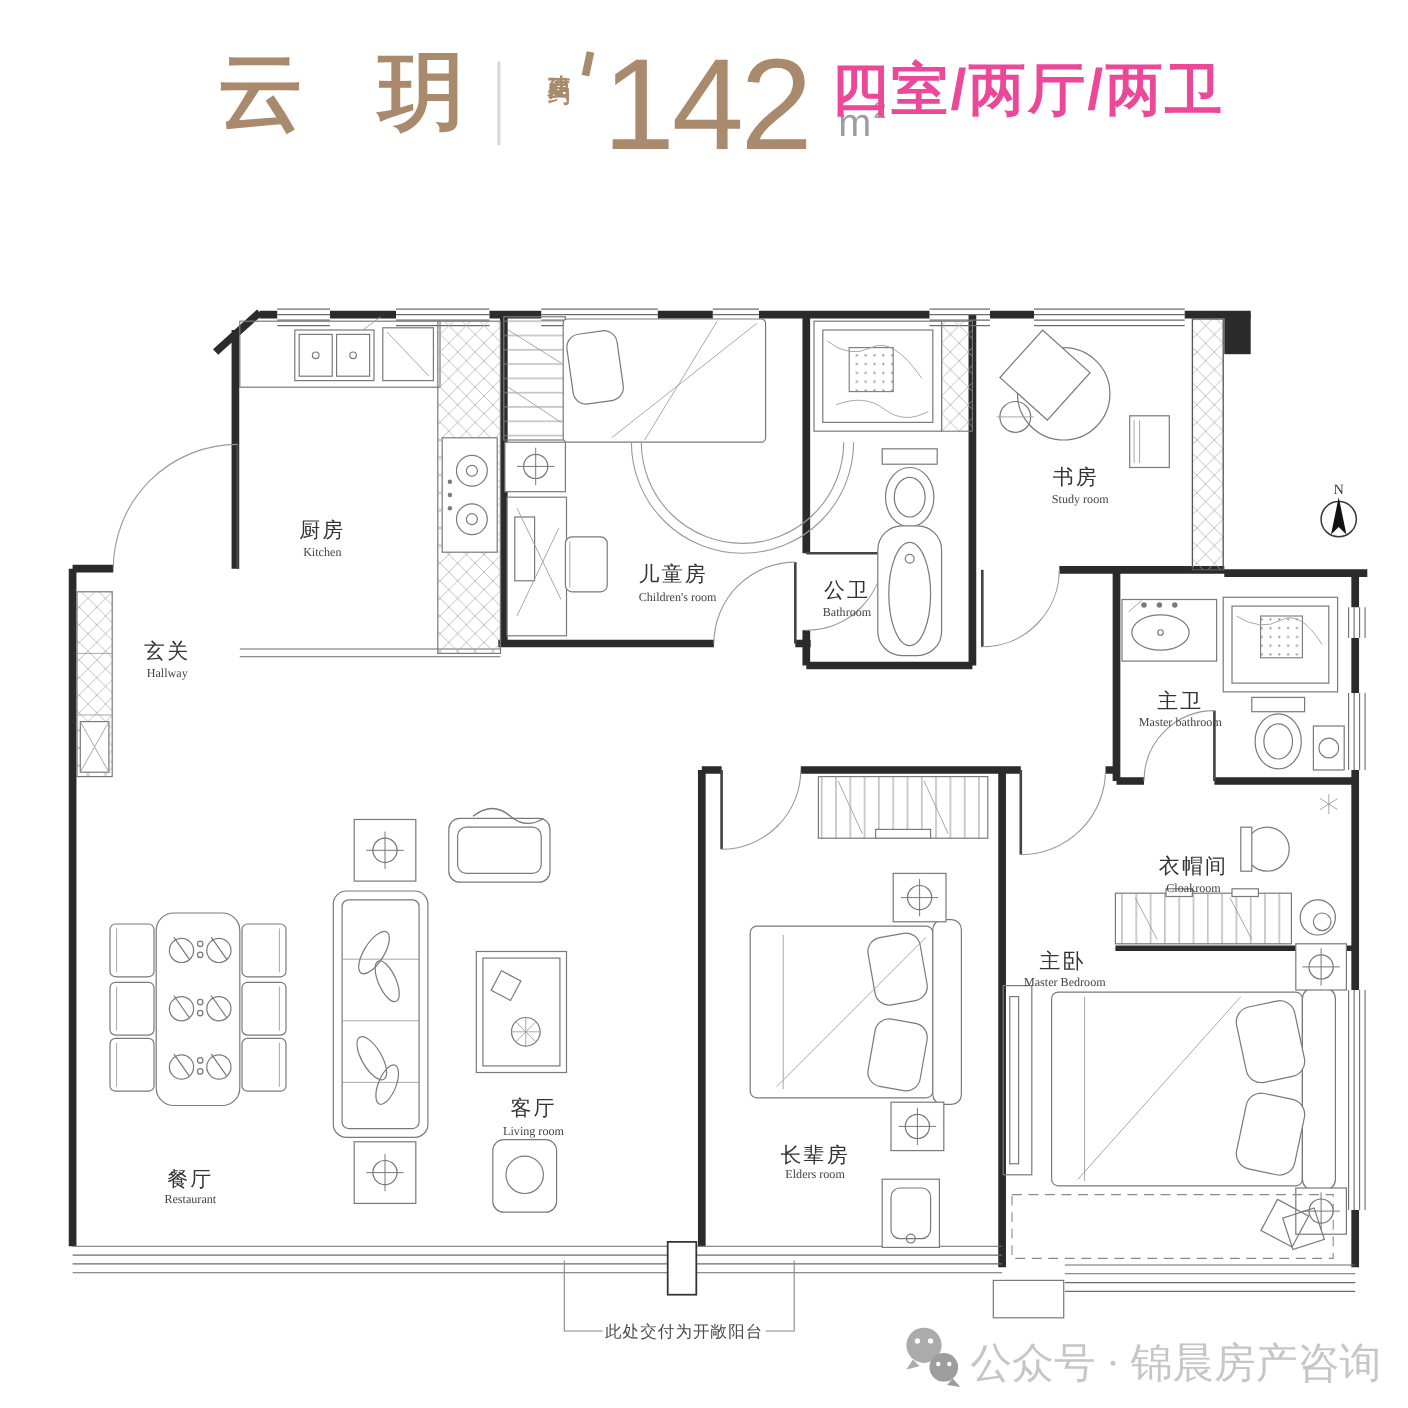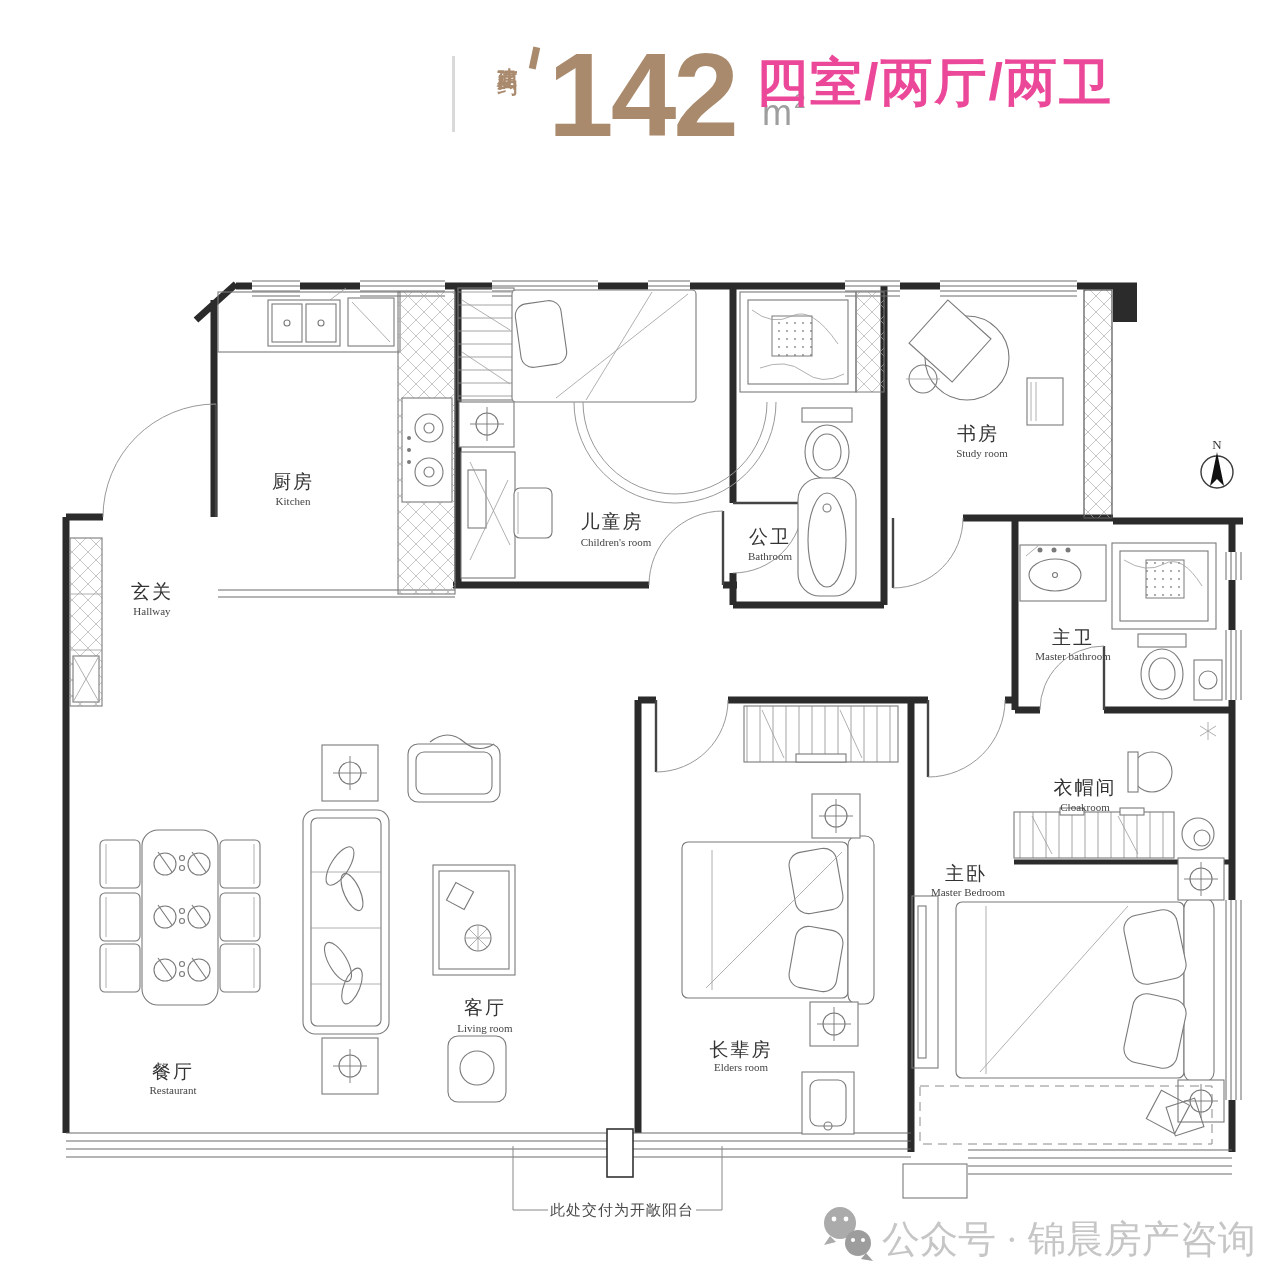--- a/index.html
+++ b/index.html
@@ -6,21 +6,21 @@
   .page{position:relative;width:1280px;height:1280px;background:#fff;overflow:hidden;
         font-family:"Liberation Sans",sans-serif;}
   
   .hdr-brand{position:absolute;left:198px;top:44px;font-size:78px;font-weight:700;
              letter-spacing:68px;color:#a98a6d;line-height:1;white-space:nowrap;}
   .hdr-div{position:absolute;left:452px;top:56px;width:3px;height:76px;background:#d9d9d9;}
   .hdr-areaprefix{position:absolute;left:495px;top:52px;writing-mode:vertical-rl;
                   font-size:20px;letter-spacing:4px;color:#a98a6d;font-weight:600;}
   .hdr-tick{position:absolute;left:531px;top:47px;width:7px;height:22px;background:#a98a6d;
             transform:rotate(12deg);}
-  .hdr-num{position:absolute;left:548px;top:36px;font-size:118px;font-weight:700;
+  .hdr-num{position:absolute;left:548px;top:36px;font-size:118px;font-weight:400;
            letter-spacing:-3px;color:#a98a6d;line-height:1;}
   .hdr-unit{position:absolute;left:726px;top:94px;font-size:36px;color:#9e9e9e;line-height:1;margin-left:36px;}
   .hdr-unit sup{font-size:21px;position:relative;top:-4px;left:2px;}
   .hdr-layout{position:absolute;left:756px;top:56px;font-size:52px;font-weight:700;
               letter-spacing:2px;color:#ec4899;line-height:1;white-space:nowrap;text-align:right;}
   
   svg{position:absolute;left:0;top:0;}
   .wall{stroke:#2b2b2b;stroke-width:7;fill:none;}
   .wall2{stroke:#2b2b2b;stroke-width:5;fill:none;}
   .win{stroke:#6b6b6b;stroke-width:1;fill:none;}
@@ -34,20 +34,21 @@
   .ren{font:11px "Liberation Serif",serif;fill:#444;text-anchor:middle;}
   .note{font:15px "Liberation Serif",serif;fill:#4a4a4a;text-anchor:middle;letter-spacing:1px;}
   .nlab{font:13px "Liberation Serif",serif;fill:#333;text-anchor:middle;}
   .wm{font:38px "Liberation Serif",serif;fill:#c6c6c6;}
 </style>
 </head>
 <body>
 
 <div class="page">
 
+  <div class="hdr-brand">云玥</div>
   <div class="hdr-div"></div>
   <div class="hdr-areaprefix">建面约</div>
   <div class="hdr-tick"></div>
   <div class="hdr-num">142</div>
   <div class="hdr-unit"><span>m</span><sup>2</sup></div>
   <div class="hdr-layout">四室/两厅/两卫</div>
 
   <svg width="1280" height="1280" viewBox="0 0 1280 1280">
     <defs>
       <pattern id="hx" width="16" height="16" patternUnits="userSpaceOnUse">

